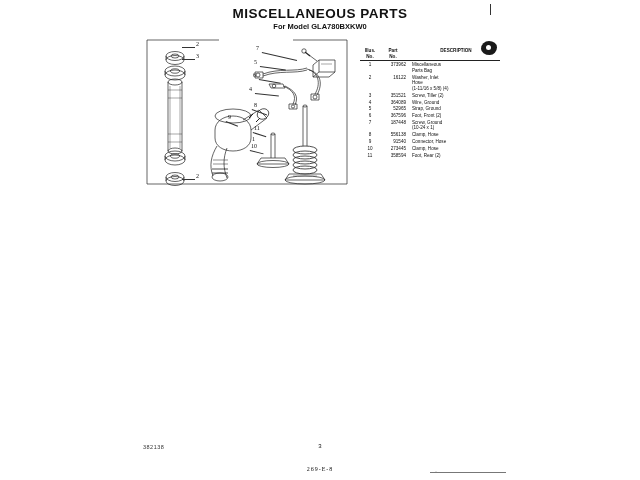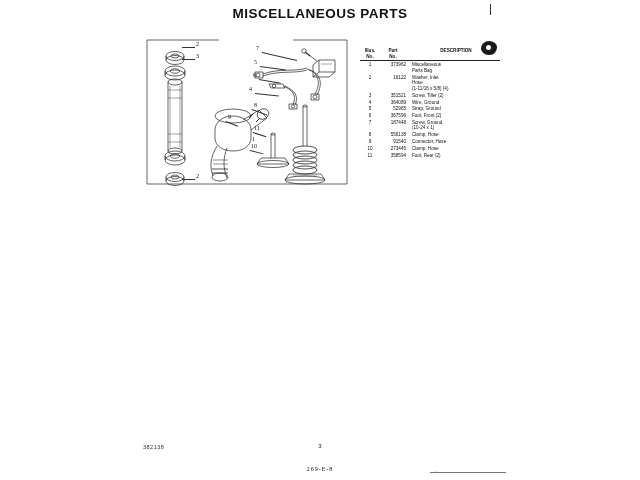--- a/index.html
+++ b/index.html
@@ -168,20 +168,21 @@
   }
 
   svg { display: block; }
 </style>
 </head>
 <body>
 
 <div class="page">
 
   <div class="title">MISCELLANEOUS PARTS</div>
+  <div class="subtitle">For Model GLA780BXKW0</div>
   <div class="tick"></div>
   <div class="ink-blob"></div>
 
   <div class="illus">
     <svg width="208" height="148" viewBox="0 0 208 148">
       <g stroke="#222" fill="none" stroke-width="0.7">
 
         <path d="M4,2 L4,146 L204,146 L204,2"></path>
         <path d="M4,2 L76,2"></path>
         <path d="M150,2 L204,2"></path>

